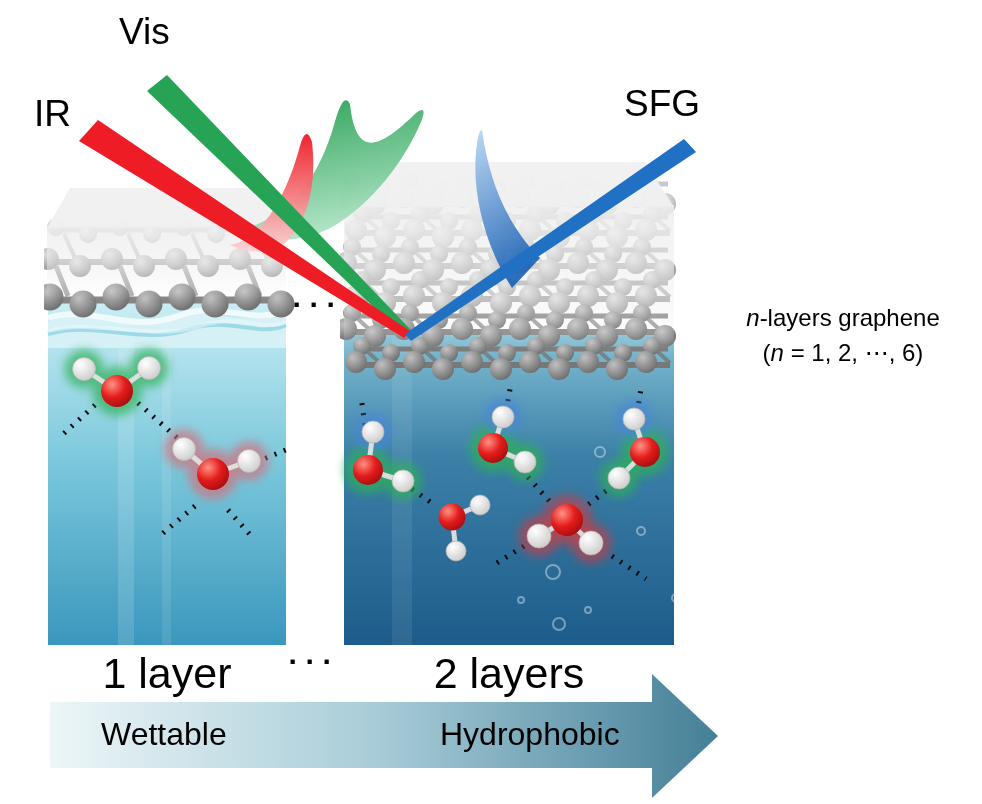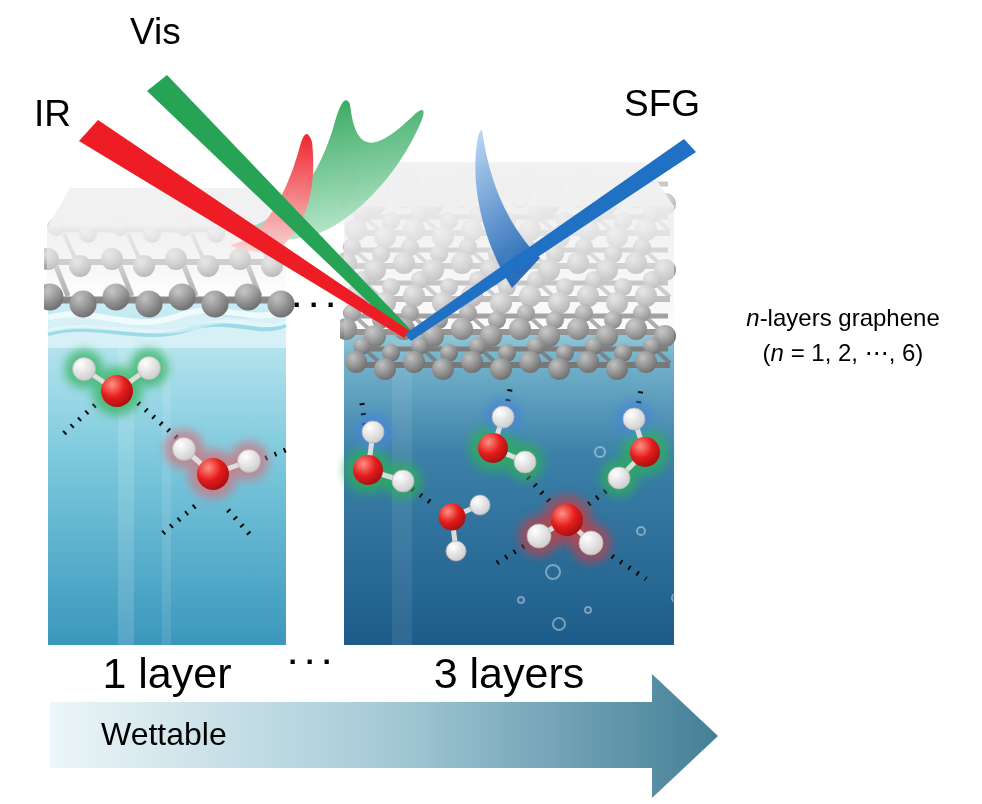--- a/index.html
+++ b/index.html
@@ -1,21 +1,21 @@
 <!DOCTYPE html>
 <html><head>
 <meta charset="utf-8">
 <style>
   html,body{margin:0;padding:0;background:#fff;}
   #fig{position:relative;width:982px;height:804px;background:#fff;overflow:hidden;
        font-family:"Liberation Sans",sans-serif;color:#000;}
   #scene{position:absolute;left:0;top:0;}
   .lbl{position:absolute;white-space:nowrap;line-height:1.1;}
   .beam-lbl{font-size:37px;}
-  .vis{left:130px;top:12px;}
+  .vis{left:119px;top:12px;}
   .ir{left:34px;top:94px;}
   .sfg{left:624px;top:84px;text-align:right;}
   .dots{font-size:30px;font-weight:bold;letter-spacing:7px;text-align:center;}
   .dots-mid{left:288px;top:288px;width:60px;}
   .dots-bottom{left:284px;top:645px;width:60px;}
   .layer-lbl{font-size:43px;text-align:center;}
   .l1{left:48px;top:650px;width:238px;}
   .l6{left:344px;top:650px;width:330px;}
   .caption{position:absolute;left:710px;top:300px;width:266px;font-size:24px;
            line-height:35px;text-align:center;}
@@ -434,17 +434,18 @@
 
 <div class="lbl dots dots-mid">···</div>
 
 <div class="caption">
   <div><i>n</i><span>-layers graphene</span></div>
   <div><span>(</span><i>n</i><span> = 1, 2, ⋯, 6)</span></div>
 </div>
 
 <div class="lbl layer-lbl l1">1 layer</div>
 <div class="lbl dots dots-bottom">···</div>
-<div class="lbl layer-lbl l6">3 layers</div>
+<div class="lbl layer-lbl l6">2 layers</div>
 
 <div class="lbl arrow-lbl wett">Wettable</div>
+<div class="lbl arrow-lbl hydro">Hydrophobic</div>
 
 </div>
 
 </body></html>

